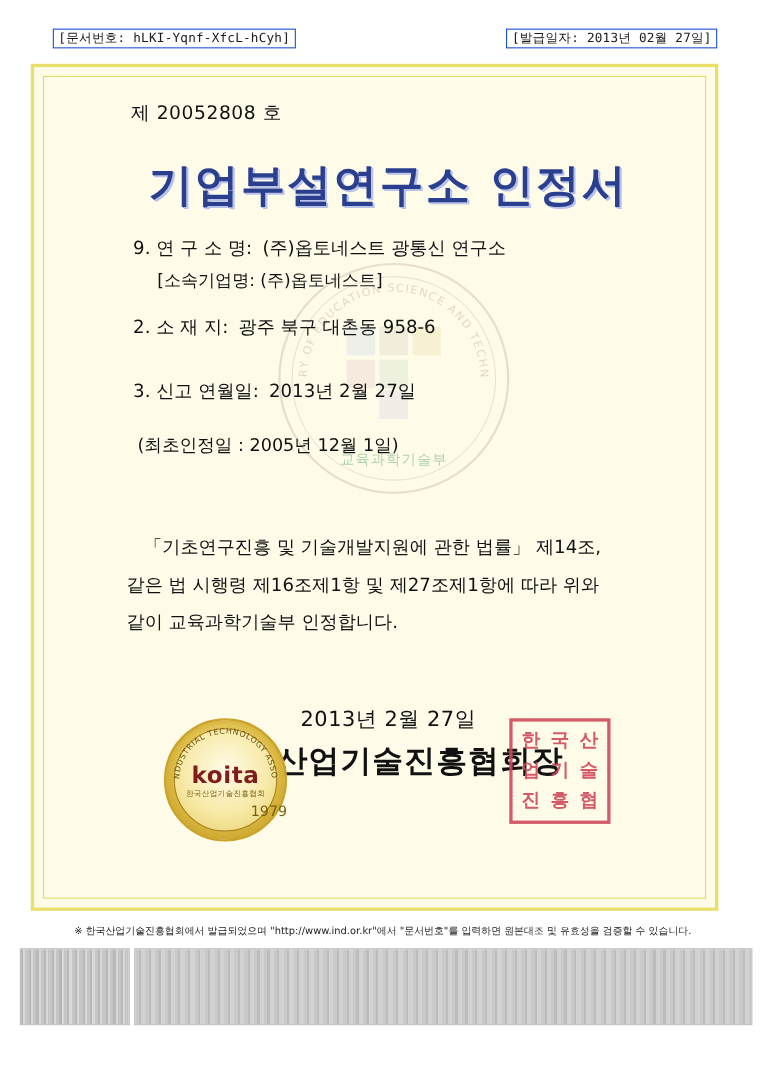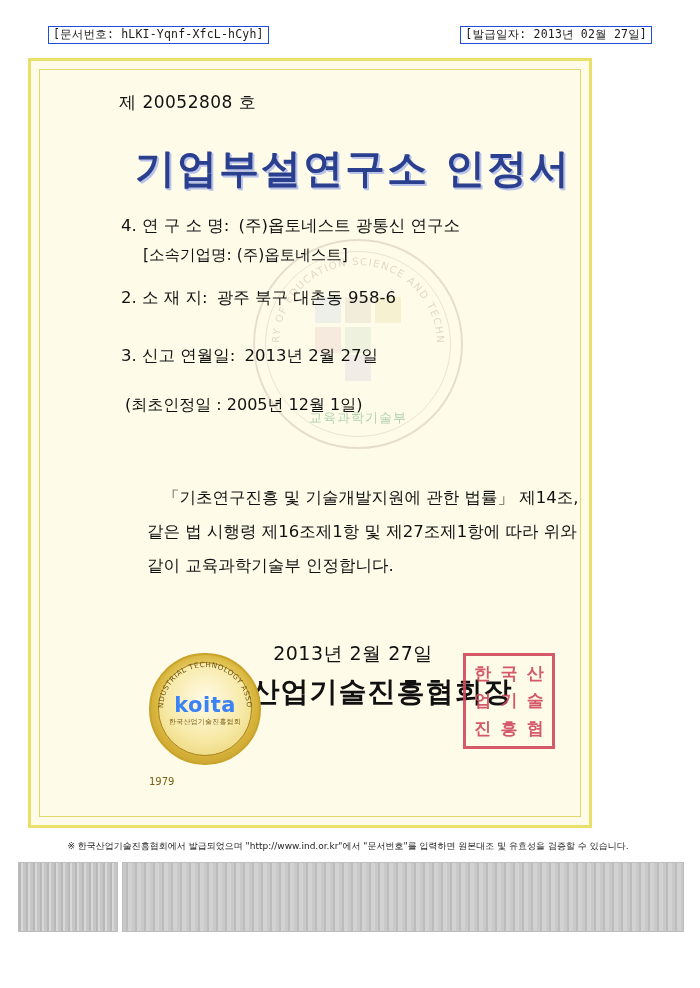--- a/index.html
+++ b/index.html
@@ -25,21 +25,21 @@
     display:inline-block;
     line-height:1.1;
     white-space:nowrap;
     background:#fff;
   }
   .meta-left{position:absolute;left:48px;top:0;}
   .meta-right{position:absolute;right:48px;top:0;margin-left:36px;}
 
   
   .cert{
-    position:absolute;left:28px;top:58px;width:564px;height:770px;
+    position:absolute;left:28px;top:58px;width:625px;height:770px;
     background:#fefbe8;
     border:3px solid #e8e06a;
     box-sizing:border-box;
   }
   .cert-inner{
     position:absolute;left:8px;top:8px;right:8px;bottom:8px;
     border:1px solid #e2d96b;
     box-sizing:border-box;
   }
 
@@ -62,21 +62,21 @@
   .fields{position:absolute;left:90px;top:152px;width:480px;font-size:16.5px;color:#111;}
   .f-row{margin-bottom:4px;line-height:1.55;white-space:nowrap;}
   .f-label{display:inline-block;}
   .f-value{display:inline-block;padding-left:4px;}
   .f-sub{padding-left:22px;font-size:15.5px;line-height:1.6;}
   .f-gap{height:14px;}
   .f-note{padding-left:4px;font-size:16px;line-height:1.6;margin-top:24px;}
 
   
   .body-text{
-    position:absolute;left:116px;top:420px;width:470px;
+    position:absolute;left:84px;top:420px;width:470px;
     font-size:16.5px;line-height:2.05;color:#111;
   }
   .body-text .ln{white-space:nowrap;}
   .body-text .ln.indent{padding-left:16px;}
 
   
   .date-line{
     position:absolute;left:0;top:580px;width:644px;text-align:center;
     font-size:19px;color:#111;letter-spacing:.5px;
   }
@@ -94,30 +94,30 @@
     background:radial-gradient(circle at 50% 45%, #fff8d8 0%, #f4e08a 38%, #d8b53c 62%, #b98f22 100%);
     border:2px solid #caa32c;
   }
   .koita .ring2{
     position:absolute;left:9px;top:9px;right:9px;bottom:9px;border-radius:50%;
     border:1px solid #a98420;
     background:radial-gradient(circle at 50% 40%, #fffbe8 0%, #f7e9a6 55%, #e7cf6a 100%);
   }
   .koita .word{
     position:absolute;left:0;right:0;top:40px;text-align:center;
-    font-size:21px;font-weight:bold;color:#3b82f6;letter-spacing:.5px;
+    font-size:21px;font-weight:bold;color:#7f1d1d;letter-spacing:.5px;
     font-family:"DejaVu Sans","Liberation Sans",sans-serif;
   }
   .koita .kr{
     position:absolute;left:0;right:0;top:64px;text-align:center;
     font-size:7px;color:#7a5f12;letter-spacing:.2px;
   }
   .koita .yr{
-    position:absolute;left:0;right:0;top:78px;text-align:left;
-    font-size:10px;color:#7a5f12;margin-top:45px;
+    position:absolute;left:0;right:0;top:78px;text-align:right;
+    font-size:13px;color:#7a5f12;
   }
   .koita svg{position:absolute;left:0;top:0;}
   .koita .arc-text{font-size:7.2px;fill:#6d5410;letter-spacing:.6px;font-family:"DejaVu Sans","Liberation Sans",sans-serif;}
 
   
   .stamp{
     position:absolute;left:432px;top:592px;width:92px;height:96px;
     border:3px solid #d0485c;
     box-sizing:border-box;
     color:#d0485c;
@@ -211,21 +211,21 @@
         <i style="left:60px;top:0;width:26px;height:26px;background:#e8e2a6;"></i>
         <i style="left:0;top:30px;width:26px;height:26px;background:#e8c9c9;"></i>
         <i style="left:30px;top:30px;width:26px;height:26px;background:#cfe0cd;"></i>
         <i style="left:30px;top:58px;width:26px;height:26px;background:#d9d2e2;"></i>
       </div>
       <div class="wtext">교육과학기술부</div>
     </div>
 
     <div class="fields">
       <div class="f-row">
-        <span class="f-label">4. 연 구 소 명:</span>
+        <span class="f-label">9. 연 구 소 명:</span>
         <span class="f-value">(주)옵토네스트 광통신 연구소</span>
       </div>
       <div class="f-row f-sub">
         <span class="f-label">[소속기업명: (주)옵토네스트]</span>
       </div>
       <div class="f-gap"></div>
       <div class="f-row">
         <span class="f-label">2. 소    재    지:</span>
         <span class="f-value">광주 북구 대촌동 958-6</span>
       </div>

